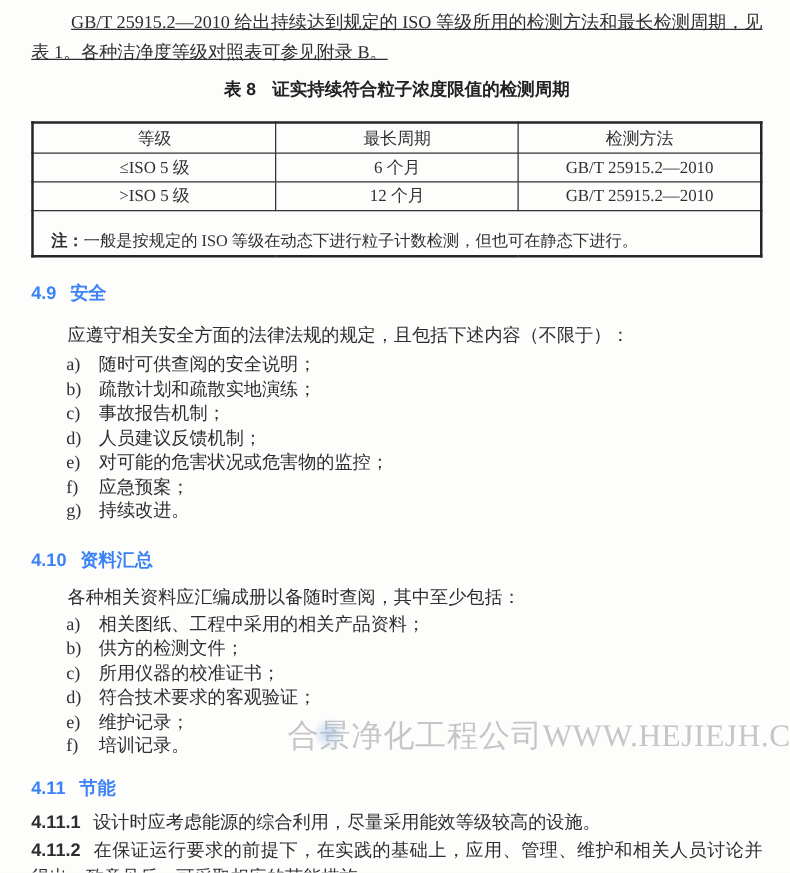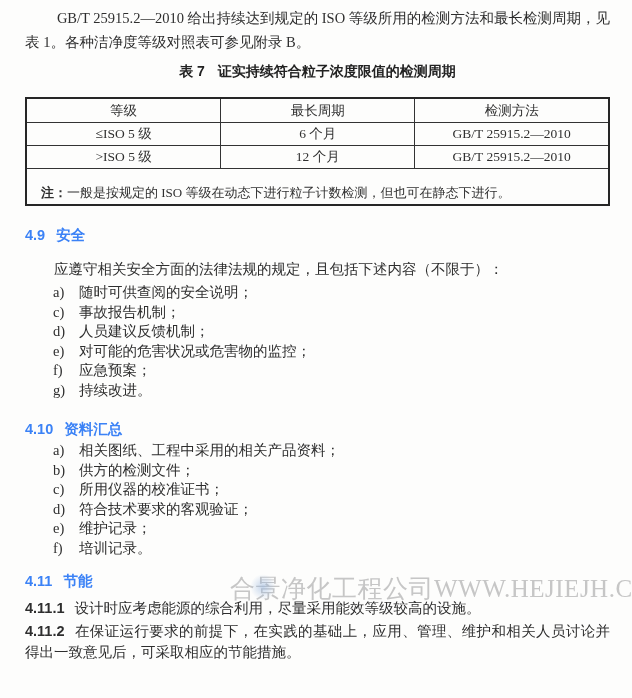--- a/index.html
+++ b/index.html
@@ -17,20 +17,21 @@
     padding: 6px 22px 0 25px;
     overflow: hidden;
     font-size: 14.5px;
   }
   
   .intro {
     margin: 0;
     line-height: 24px;
     text-align: justify;
     text-indent: 2.2em;
+    text-decoration: underline;
   }
   
   .caption {
     margin-top: 9px;
     height: 19px;
     text-align: center;
     font-family: "Liberation Sans", "DejaVu Sans", sans-serif;
     font-weight: bold;
     font-size: 14px;
     color: #222;
@@ -126,21 +127,21 @@
   }
 </style>
 </head>
 <body>
 
 <div class="page">
 
   <p class="intro">GB/T 25915.2—2010 给出持续达到规定的 ISO 等级所用的检测方法和最长检测周期，见表 1。各种洁净度等级对照表可参见附录 B。</p>
 
   <div class="caption">
-    <span class="cap-num">表 7</span><span>证实持续符合粒子浓度限值的检测周期</span>
+    <span class="cap-num">表 8</span><span>证实持续符合粒子浓度限值的检测周期</span>
   </div>
 
   <table class="t1">
     <colgroup>
         <col style="width:33.4%">
         <col style="width:33.3%">
         <col style="width:33.3%">
       </colgroup>
     <thead>
       <tr>
@@ -169,31 +170,33 @@
   </table>
 
   <div class="sec-h">
     <span class="sec-num">4.9</span><span>安全</span>
   </div>
 
   <p class="sec-intro">应遵守相关安全方面的法律法规的规定，且包括下述内容（不限于）：</p>
 
   <div class="list">
     <div class="li"><span class="lbl">a)</span><span>随时可供查阅的安全说明；</span></div>
+    <div class="li"><span class="lbl">b)</span><span>疏散计划和疏散实地演练；</span></div>
     <div class="li"><span class="lbl">c)</span><span>事故报告机制；</span></div>
     <div class="li"><span class="lbl">d)</span><span>人员建议反馈机制；</span></div>
     <div class="li"><span class="lbl">e)</span><span>对可能的危害状况或危害物的监控；</span></div>
     <div class="li"><span class="lbl">f)</span><span>应急预案；</span></div>
     <div class="li"><span class="lbl">g)</span><span>持续改进。</span></div>
   </div>
 
   <div class="sec-h h410">
     <span class="sec-num">4.10</span><span>资料汇总</span>
   </div>
 
+  <p class="sec-intro p410">各种相关资料应汇编成册以备随时查阅，其中至少包括：</p>
 
   <div class="list l410">
     <div class="li"><span class="lbl">a)</span><span>相关图纸、工程中采用的相关产品资料；</span></div>
     <div class="li"><span class="lbl">b)</span><span>供方的检测文件；</span></div>
     <div class="li"><span class="lbl">c)</span><span>所用仪器的校准证书；</span></div>
     <div class="li"><span class="lbl">d)</span><span>符合技术要求的客观验证；</span></div>
     <div class="li"><span class="lbl">e)</span><span>维护记录；</span></div>
     <div class="li"><span class="lbl">f)</span><span>培训记录。</span></div>
   </div>
 

